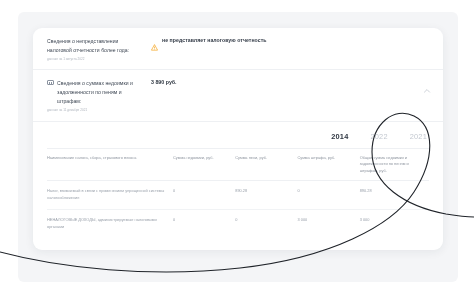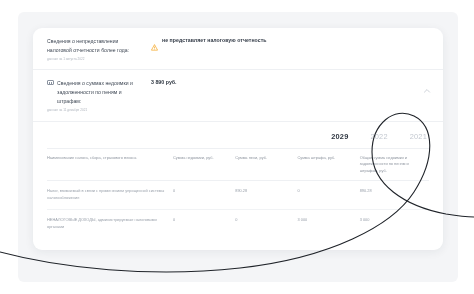--- a/index.html
+++ b/index.html
@@ -235,21 +235,21 @@
         <span class="sum-value">3 890 руб.</span>
       </div>
       <div class="chevron-btn">
         <svg width="10" height="10" viewBox="0 0 14 14">
           <path d="M3.4 8.6 L7 5 L10.6 8.6" fill="none" stroke="#b9bfc8" stroke-width="1" stroke-linecap="round" stroke-linejoin="round"></path>
         </svg>
       </div>
     </div>
 
     <div class="years">
-      <span class="year active">2029</span>
+      <span class="year active">2014</span>
       <span class="year">2022</span>
       <span class="year">2021</span>
     </div>
 
     <div class="tbl-wrap">
       <table class="data">
         <thead>
           <tr>
             <th class="c0">Наименование налога, сбора, страхового взноса</th>
             <th class="c1">Сумма недоимки, руб.</th>

